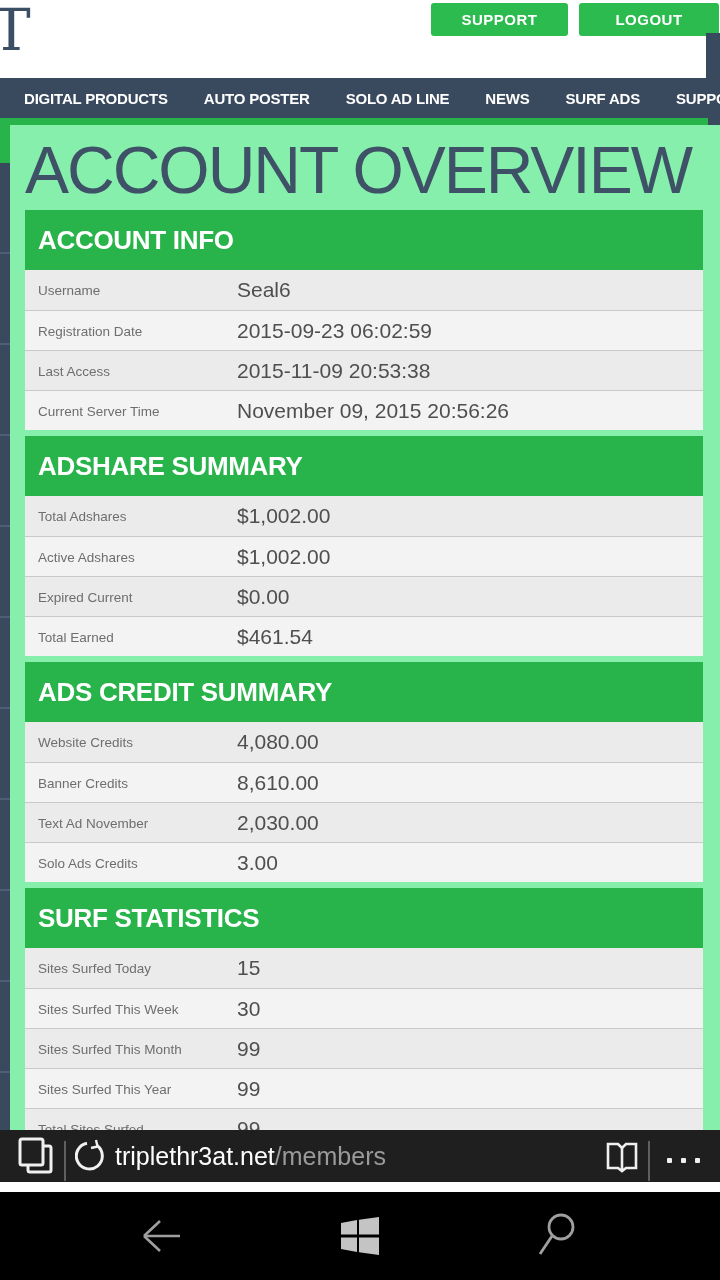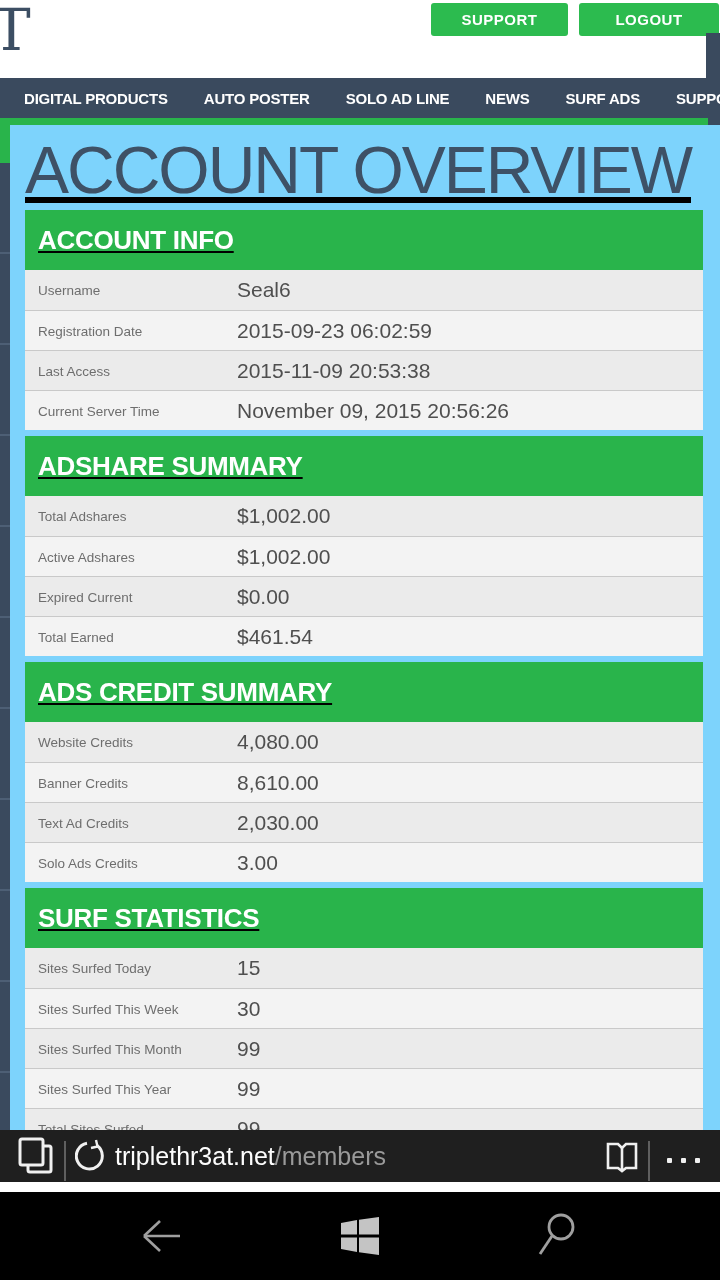--- a/index.html
+++ b/index.html
@@ -28,22 +28,22 @@
   .nav-item{color:#fff;font-weight:bold;font-size:15px;letter-spacing:-0.2px;white-space:nowrap;cursor:pointer;}
 
   .green-strip{position:absolute;left:0;top:118px;width:708px;height:7px;background:var(--green);}
 
   
   .left-rail-green{position:absolute;left:0;top:125px;width:10px;height:38px;background:var(--green);}
   .left-rail{position:absolute;left:0;top:163px;width:10px;height:967px;background:var(--slate);
       background-image:repeating-linear-gradient(to bottom,transparent 0 89px,#4d5f75 89px 91px);}
 
   
-  .content{position:absolute;left:10px;top:125px;width:710px;height:1005px;background:#7dd3fc;
-      overflow:hidden;padding:0 17px 0 15px;text-decoration:underline;}
+  .content{position:absolute;left:10px;top:125px;width:710px;height:1005px;background:#86efac;
+      overflow:hidden;padding:0 17px 0 15px;}
   .page-title{margin-top:9px;height:76px;font-size:66px;line-height:72px;letter-spacing:-2px;
       color:var(--title);white-space:nowrap;font-weight:400;}
   .tbl{margin-top:0;}
   .sec-header{height:60px;background:var(--green);color:#fff;display:flex;align-items:center;
       padding-left:13px;font-size:26px;font-weight:bold;letter-spacing:-0.3px;margin-top:6px;}
   .sec-header.first{margin-top:0;}
   .row{position:relative;height:40px;}
   .row:nth-child(odd){background:#ebebeb;}
   .row:nth-child(even){background:#f3f3f3;}
   .row + .row{border-top:1px solid #c9c9c9;text-align:center;}
@@ -143,21 +143,21 @@
       <div>
         <div class="row">
           <span class="row-label">Website Credits</span>
           <span class="row-value">4,080.00</span>
         </div>
         <div class="row">
           <span class="row-label">Banner Credits</span>
           <span class="row-value">8,610.00</span>
         </div>
         <div class="row">
-          <span class="row-label">Text Ad Credits</span>
+          <span class="row-label">Text Ad November</span>
           <span class="row-value">2,030.00</span>
         </div>
         <div class="row">
           <span class="row-label">Solo Ads Credits</span>
           <span class="row-value">3.00</span>
         </div>
       </div>
 
       <div class="sec-header">SURF STATISTICS</div>
       <div>

